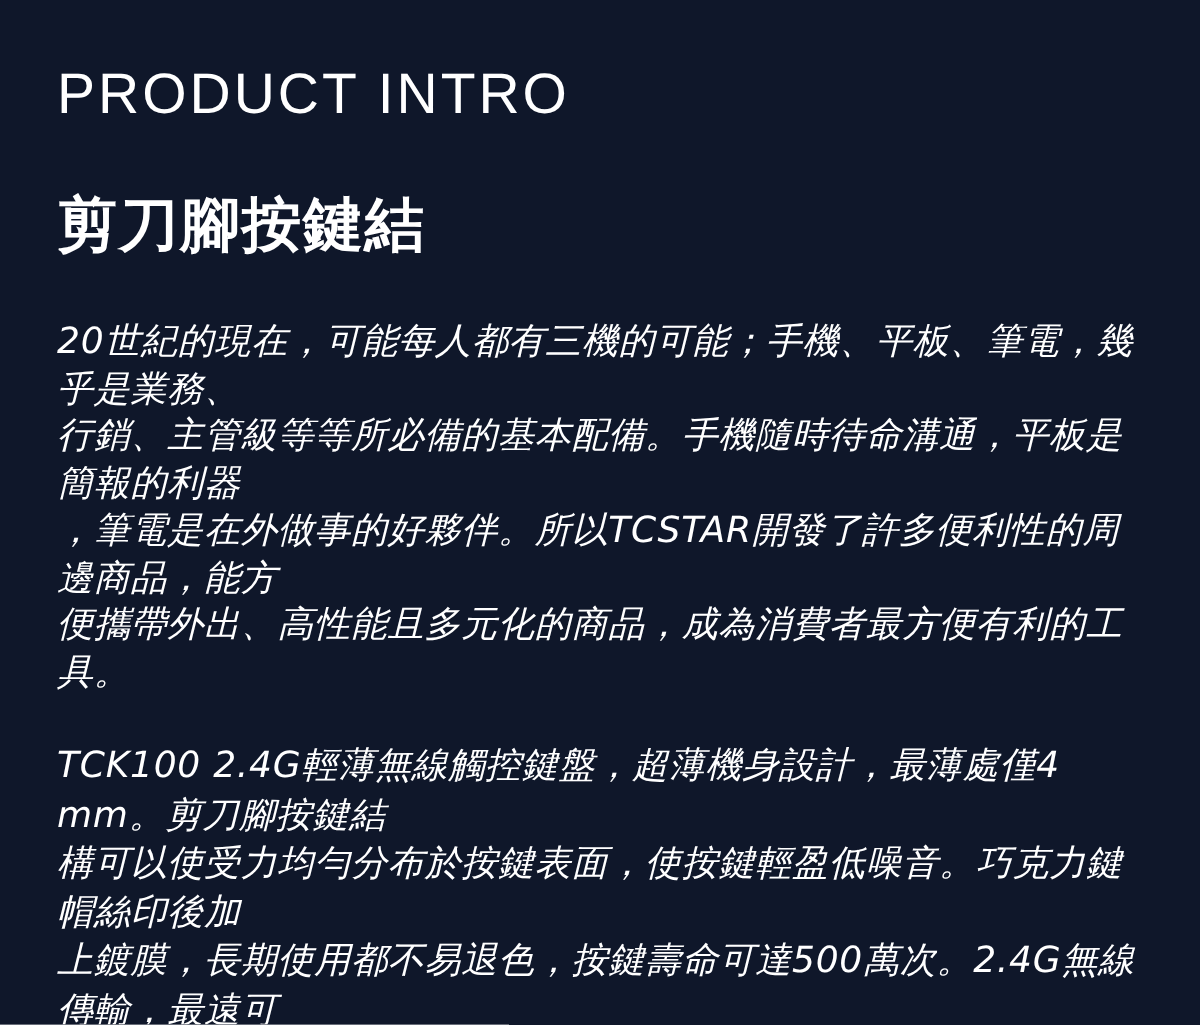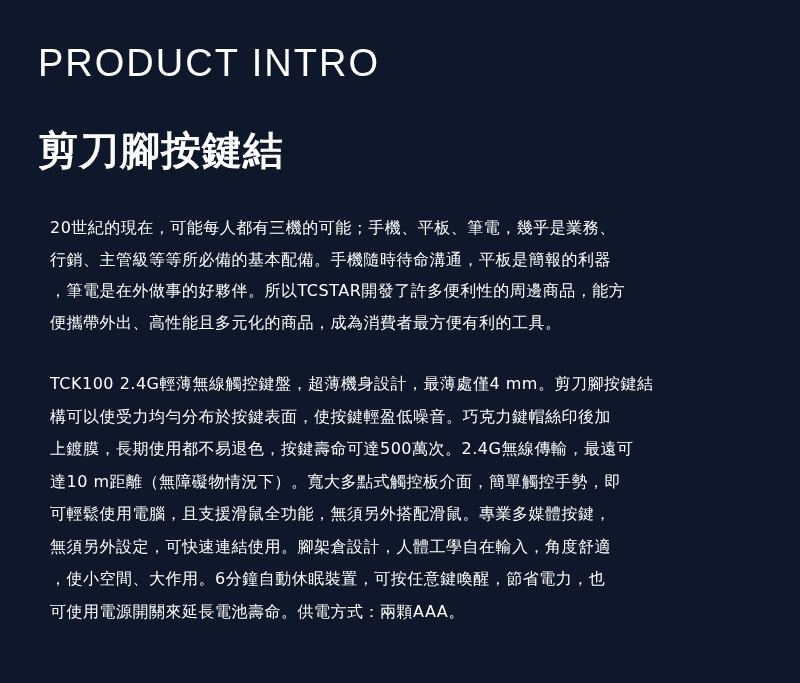--- a/index.html
+++ b/index.html
@@ -27,25 +27,26 @@
     letter-spacing: 2px;
   }
   .subtitle {
     margin: 48px 0 0 0;
     font-weight: 700;
     font-size: 40px;
     line-height: 40px;
     letter-spacing: 1px;
   }
   .para {
-    margin: 12px;
+    margin: 0;
     white-space: pre-line;      
-    font-size: 16px;
+    font-size: 24px;
     font-weight: 500;
     letter-spacing: 0.5px;
+    font-style: italic;
   }
   .para-1 {
     margin-top: 42px;
     line-height: 31.5px;
   }
   .para-2 {
     margin-top: 30px;
     line-height: 32.5px;
   }
 </style>

